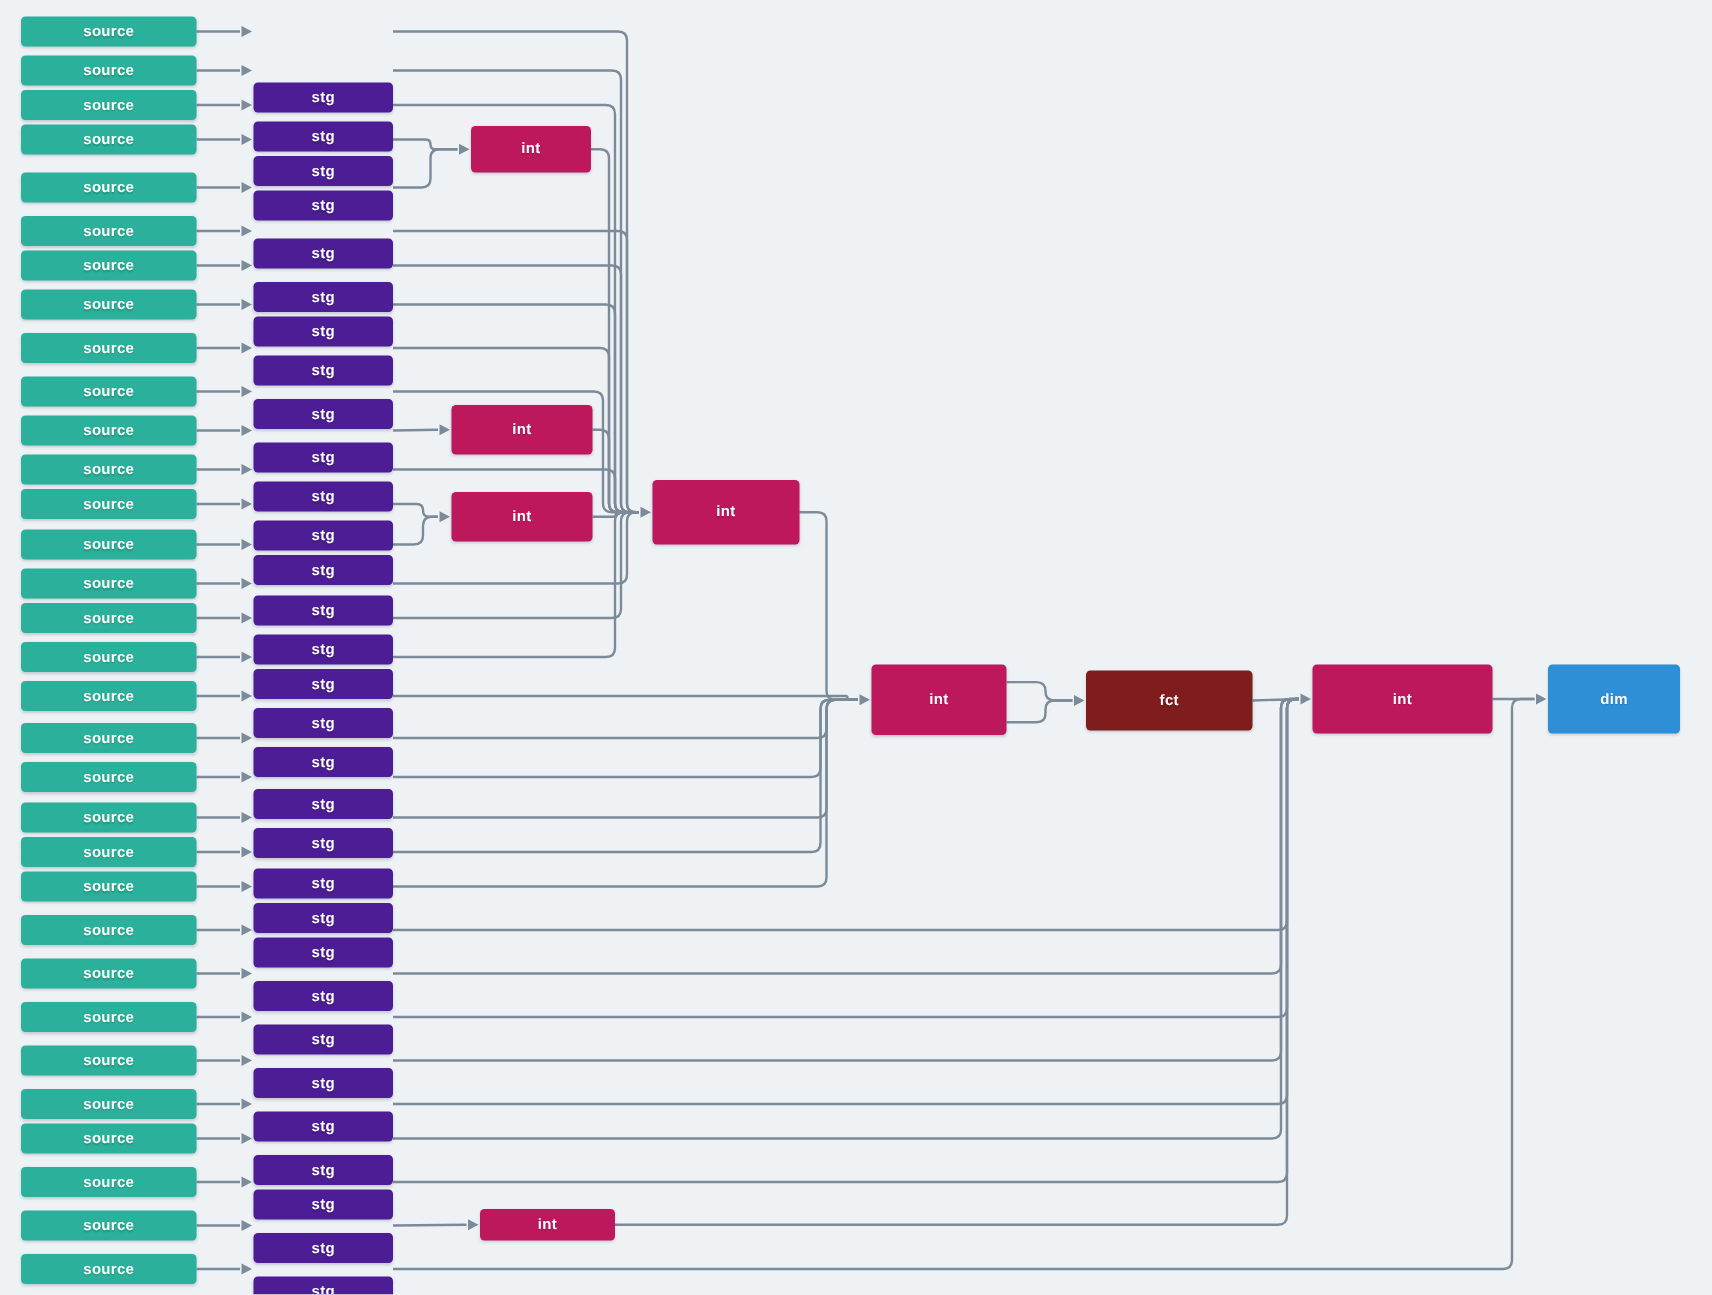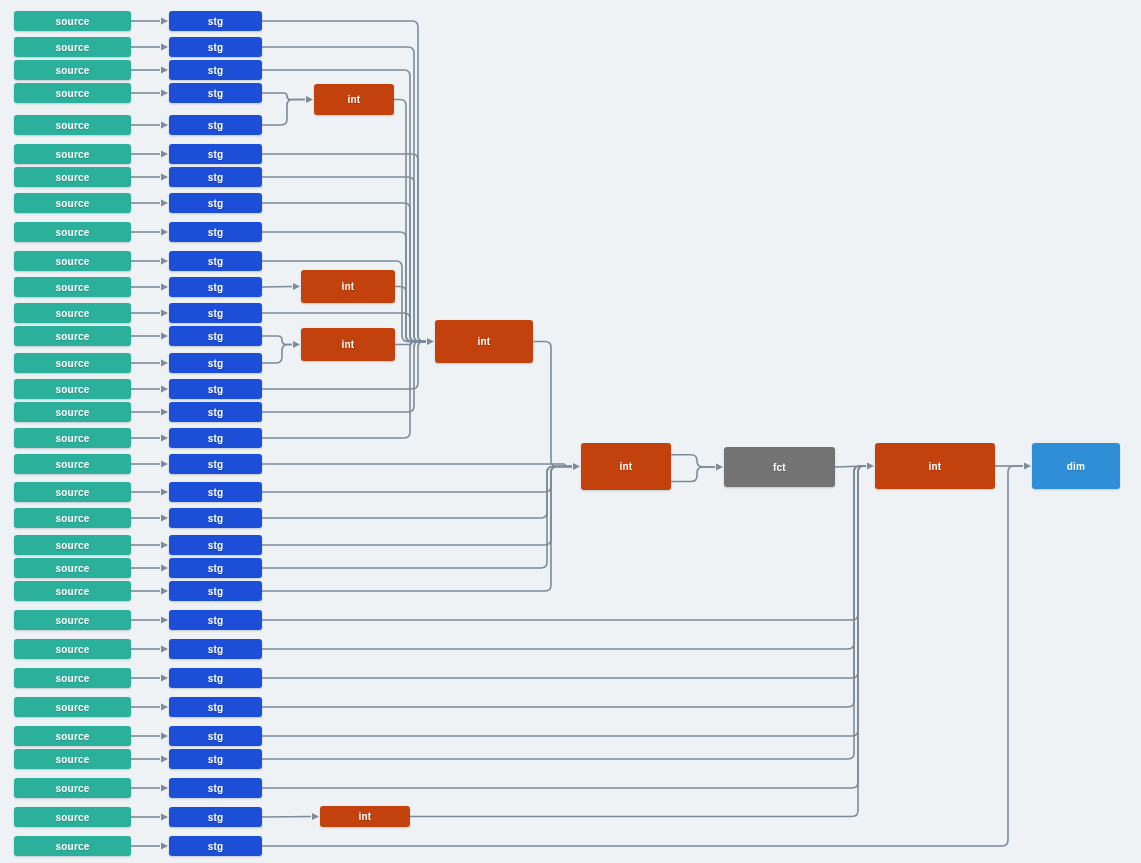--- a/index.html
+++ b/index.html
@@ -46,23 +46,23 @@
     color: #ffffff;
     font-size: 10px;
     font-weight: bold;
     letter-spacing: 0.2px;
     text-shadow: 0 1px 1px rgba(0,0,0,0.18);
     box-shadow: 0 1px 2px rgba(40,60,80,0.22);
     user-select: none;
     cursor: pointer;
   }
   .node-source { background: #2bb19b; }
-  .node-stg    { background: #1d4ed8; }
-  .node-int    { background: #c2410c; }
-  .node-fct    { background: #737373; }
+  .node-stg    { background: #4c1d95; margin-top: 44px; }
+  .node-int    { background: #be185d; }
+  .node-fct    { background: #7f1d1d; }
   .node-dim    { background: #2e8ed6; }
   .node-label  { pointer-events: none; }
 </style>
 </head>
 <body>
 
 <div id="lineage-canvas">
   <svg id="lineage-svg" viewBox="0 0 1141 863" xmlns="http://www.w3.org/2000/svg">
       <path d="M 131 21 L 160 21" class="edge-path"></path>
       <path d="M 131 47 L 160 47" class="edge-path"></path>

